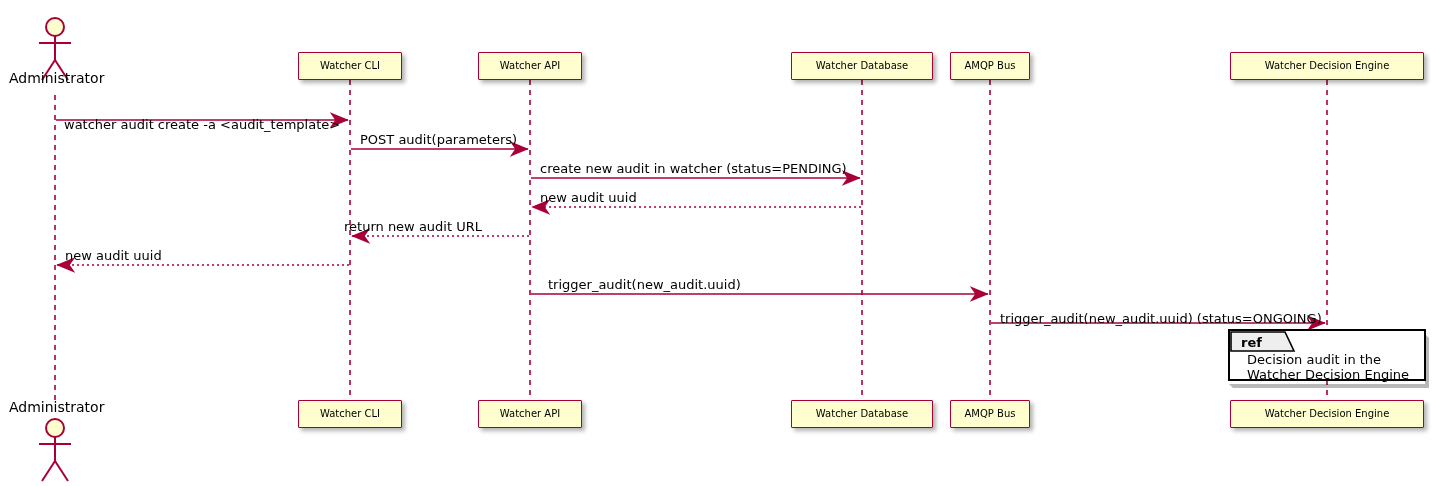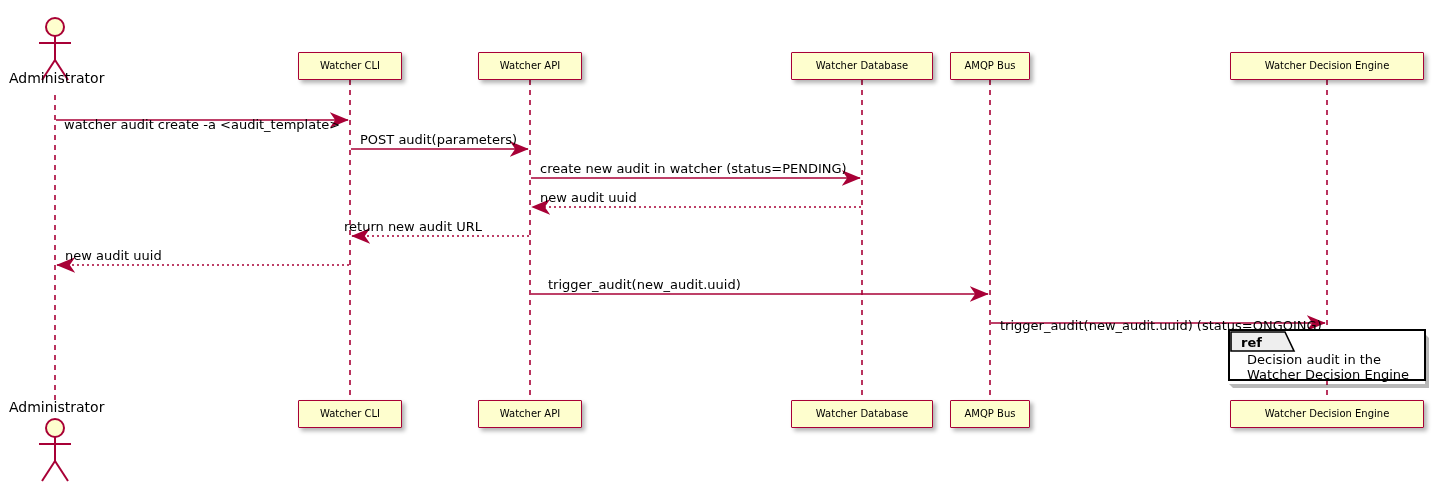--- a/index.html
+++ b/index.html
@@ -135,20 +135,20 @@
       <div class="participant-box" style="left: 949.6px; top: 400px; width: 80.8px;">AMQP Bus</div>
       <div class="participant-box" style="left: 1229.6px; top: 52px; width: 194.8px;">Watcher Decision Engine</div>
       <div class="participant-box" style="left: 1229.6px; top: 400px; width: 194.8px;">Watcher Decision Engine</div>
       <div class="msg-label" style="left: 64px; top: 104px; margin-top: 14px;">watcher audit create -a &lt;audit_template&gt;</div>
       <div class="msg-label" style="left: 360px; top: 133px;">POST audit(parameters)</div>
       <div class="msg-label" style="left: 540px; top: 162px;">create new audit in watcher (status=PENDING)</div>
       <div class="msg-label" style="left: 540px; top: 191px;">new audit uuid</div>
       <div class="msg-label" style="left: 344px; top: 220px;">return new audit URL</div>
       <div class="msg-label" style="left: 65px; top: 249px;">new audit uuid</div>
       <div class="msg-label" style="left: 540px; top: 278px; margin-left: 8px;">trigger_audit(new_audit.uuid)</div>
-      <div class="msg-label" style="left: 1000px; top: 319px;">trigger_audit(new_audit.uuid) (status=ONGOING)</div>
+      <div class="msg-label" style="left: 1000px; top: 312px;">trigger_audit(new_audit.uuid) (status=ONGOING)</div>
       <div class="ref-title" style="left: 1241px; top: 336px;">ref</div>
       <div class="ref-text" style="left: 1247px; top: 352px;">
         <div>Decision audit in the</div>
         <div>Watcher Decision Engine</div>
       </div>
     </div>
 </div>
 
 </body></html>

